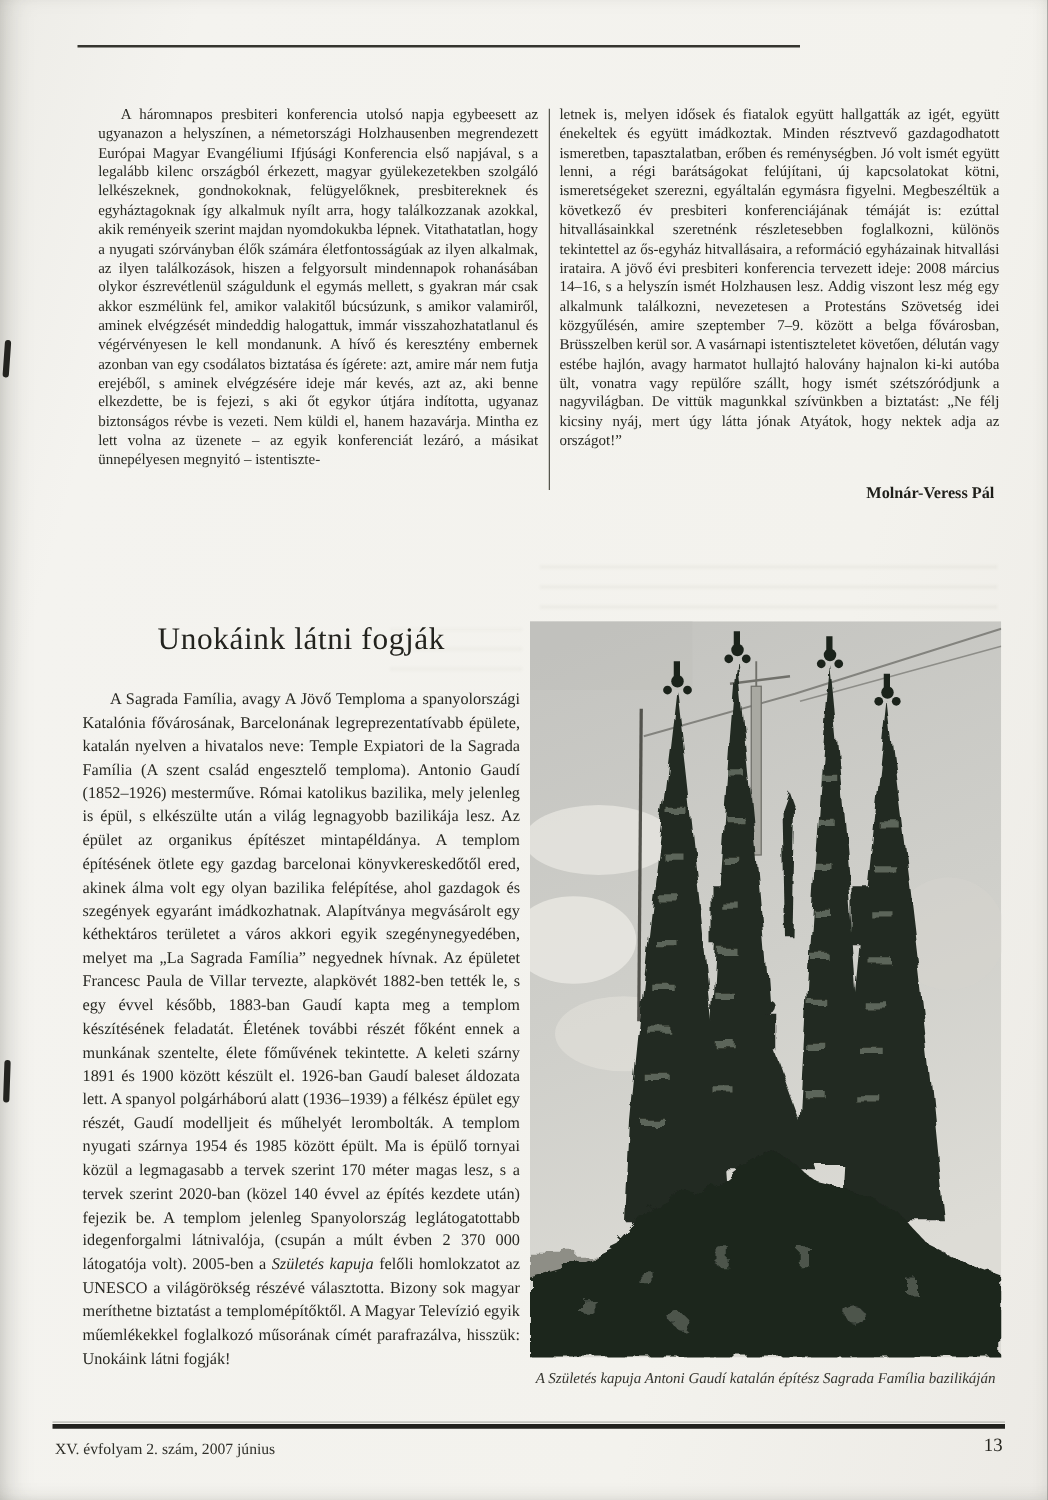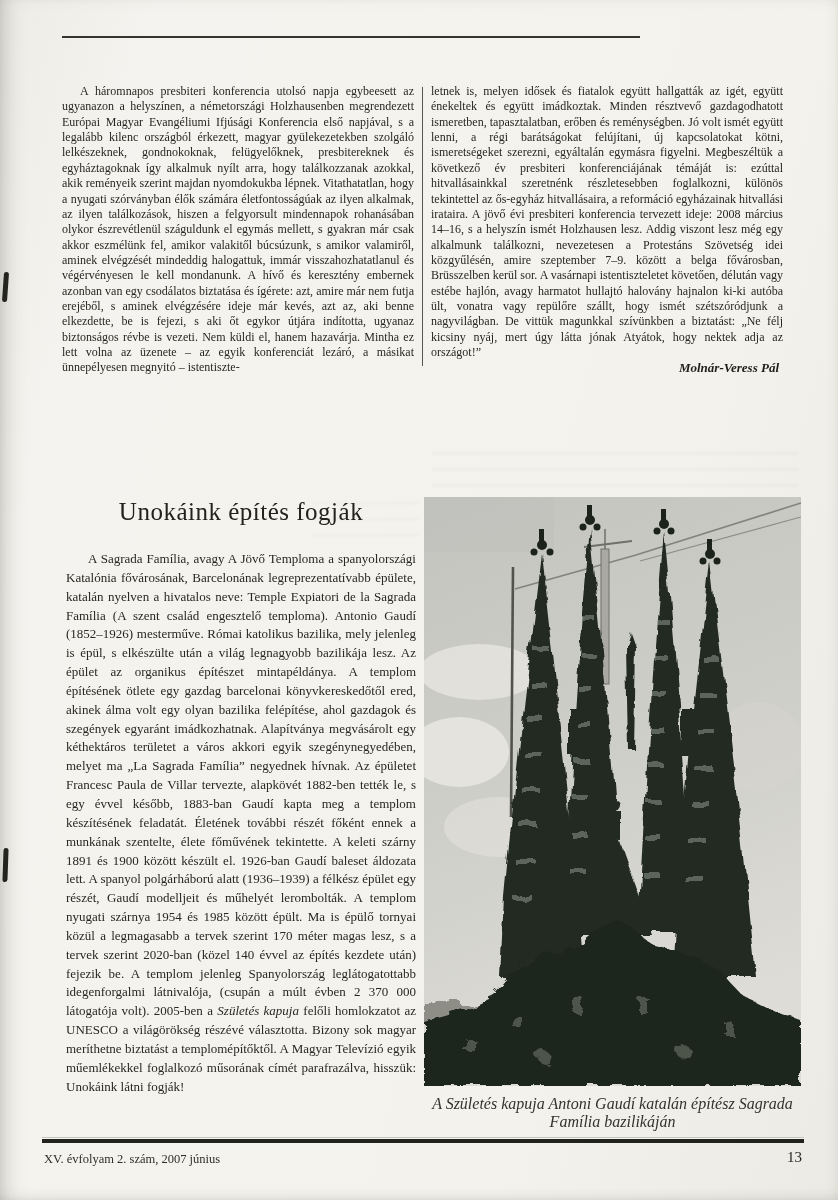--- a/index.html
+++ b/index.html
@@ -8,38 +8,38 @@
     background:linear-gradient(105deg,#edece7,#f4f3ef 14%,#f3f2ed 70%,#eceae5);
     box-shadow:inset 16px 0 26px -18px rgba(60,60,50,.40), inset -8px 0 18px -14px rgba(60,60,50,.22), inset 0 -10px 18px -14px rgba(60,60,50,.18);
     font-family:"Liberation Serif", serif; color:#26261f;
   }
   
   .header-rule{position:absolute;left:62px;top:36px;width:578px;height:2px;background:#35352f;}
   .logo{position:absolute;left:642px;top:2px;width:180px;font-style:italic;font-weight:bold;color:#3d3d37;font-family:"DejaVu Serif",serif;white-space:nowrap;}
   .logo-uj{font-size:18px;position:relative;top:3px;left:10px;letter-spacing:1px;}
   .logo-keve{font-size:45px;letter-spacing:2px;}
   
-  .a1{position:absolute;left:62px;top:84px;width:722px;display:flex;}
+  .a1{position:absolute;left:78px;top:84px;width:722px;display:flex;justify-content:center;}
   .a1 .col{width:352px;}
   .a1 p{margin:0;font-size:12px;line-height:1.28;text-align:justify;color:#282822;}
   .a1 .colL p{text-indent:18px;}
   .vdivider{width:1px;background:#55554d;margin:3px 8px 10px 8px;}
-  .author{margin-top:0;text-align:right;font-weight:bold;font-size:13px;padding-right:4px;color:#1f1f1a;font-style:italic;}
+  .author{margin-top:26px;text-align:right;font-weight:bold;font-size:13px;padding-right:4px;color:#1f1f1a;}
   
   .ghost{position:absolute;pointer-events:none;background:repeating-linear-gradient(to bottom,rgba(110,110,80,.14) 0 3px,transparent 3px 16px);filter:blur(1.4px);}
   .g1{left:432px;top:452px;width:366px;height:90px;opacity:.38;}
   .g2{left:312px;top:502px;width:106px;height:44px;opacity:.28;}
   
   .a2{position:absolute;left:62px;top:498px;width:358px;}
   .a2 h2{margin:0 0 24px 0;text-align:center;font-size:25px;font-weight:500;letter-spacing:.5px;color:#23231e;}
   .a2 .body{margin:4px;font-size:13px;line-height:1.45;text-align:justify;text-indent:22px;color:#282822;}
   
   .photo{position:absolute;left:424px;top:497px;width:377px;margin:0;}
   .photo svg{display:block;width:377px;height:589px;}
-  .photo figcaption{margin-top:9px;text-align:center;font-style:italic;font-size:16px;color:#33332d;}
+  .photo figcaption{margin-top:9px;text-align:center;font-style:italic;font-size:12px;color:#33332d;}
   
   .bind-mark{position:absolute;left:3px;width:5px;background:#23231f;border-radius:3px;}
   .m1{top:272px;height:30px;transform:rotate(4deg);}
   .m2{top:848px;height:34px;transform:rotate(2deg);}
   
   .footer-rule{position:absolute;left:42px;top:1137px;width:762px;height:6px;
     background:linear-gradient(#c6c6c0 0 1px,#f3f2ed 1px 2px,#22221e 2px 6px);}
   .footer-issue{position:absolute;left:44px;top:1152px;font-size:12.5px;color:#2e2e28;}
   .footer-page{position:absolute;right:36px;top:1149px;font-size:15px;color:#26261f;text-align:right;}
 </style>
@@ -58,21 +58,21 @@
     <div class="col colR">
       <p>letnek is, melyen idősek és fiatalok együtt hallgatták az igét, együtt énekeltek és együtt imádkoztak. Minden résztvevő gazdagodhatott ismeretben, tapasztalatban, erőben és reménységben. Jó volt ismét együtt lenni, a régi barátságokat felújítani, új kapcsolatokat kötni, ismeretségeket szerezni, egyáltalán egymásra figyelni. Megbeszéltük a következő év presbiteri konferenciájának témáját is: ezúttal hitvallásainkkal szeretnénk részletesebben foglalkozni, különös tekintettel az ős-egyház hitvallásaira, a reformáció egyházainak hitvallási irataira. A jövő évi presbiteri konferencia tervezett ideje: 2008 március 14–16, s a helyszín ismét Holzhausen lesz. Addig viszont lesz még egy alkalmunk találkozni, nevezetesen a Protestáns Szövetség idei közgyűlésén, amire szeptember 7–9. között a belga fővárosban, Brüsszelben kerül sor. A vasárnapi istentiszteletet követően, délután vagy estébe hajlón, avagy harmatot hullajtó halovány hajnalon ki-ki autóba ült, vonatra vagy repülőre szállt, hogy ismét szétszóródjunk a nagyvilágban. De vittük magunkkal szívünkben a biztatást: „Ne félj kicsiny nyáj, mert úgy látta jónak Atyátok, hogy nektek adja az országot!”</p>
       <div class="author">Molnár-Veress Pál</div>
     </div>
   </div>
 
   <div class="ghost g1"></div>
   <div class="ghost g2"></div>
 
   <div class="a2">
-    <h2>Unokáink építés fogják</h2>
+    <h2>Unokáink látni fogják</h2>
     <p class="body"><span>A Sagrada Família, avagy A Jövő Temploma a spanyolországi Katalónia fővárosának, Barcelonának legreprezentatívabb épülete, katalán nyelven a hivatalos neve: Temple Expiatori de la Sagrada Família (A szent család engesztelő temploma). Antonio Gaudí (1852–1926) mesterműve. Római katolikus bazilika, mely jelenleg is épül, s elkészülte után a világ legnagyobb bazilikája lesz. Az épület az organikus építészet mintapéldánya. A templom építésének ötlete egy gazdag barcelonai könyvkereskedőtől ered, akinek álma volt egy olyan bazilika felépítése, ahol gazdagok és szegények egyaránt imádkozhatnak. Alapítványa megvásárolt egy kéthektáros területet a város akkori egyik szegénynegyedében, melyet ma „La Sagrada Família” negyednek hívnak. Az épületet Francesc Paula de Villar tervezte, alapkövét 1882-ben tették le, s egy évvel később, 1883-ban Gaudí kapta meg a templom készítésének feladatát. Életének további részét főként ennek a munkának szentelte, élete főművének tekintette. A keleti szárny 1891 és 1900 között készült el. 1926-ban Gaudí baleset áldozata lett. A spanyol polgárháború alatt (1936–1939) a félkész épület egy részét, Gaudí modelljeit és műhelyét lerombolták. A templom nyugati szárnya 1954 és 1985 között épült. Ma is épülő tornyai közül a legmagasabb a tervek szerint 170 méter magas lesz, s a tervek szerint 2020-ban (közel 140 évvel az építés kezdete után) fejezik be. A templom jelenleg Spanyolország leglátogatottabb idegenforgalmi látnivalója, (csupán a múlt évben 2 370 000 látogatója volt). 2005-ben a </span><i>Születés kapuja</i><span> felőli homlokzatot az UNESCO a világörökség részévé választotta. Bizony sok magyar meríthetne biztatást a templomépítőktől. A Magyar Televízió egyik műemlékekkel foglalkozó műsorának címét parafrazálva, hisszük: Unokáink látni fogják!</span></p>
   </div>
 
   <figure class="photo">
     <svg viewBox="0 0 377 589" xmlns="http://www.w3.org/2000/svg">
       <defs>
         <linearGradient id="sky" x1="0" y1="0" x2="0.25" y2="1">
           <stop offset="0" stop-color="#c3c3bf"></stop>
           <stop offset="0.55" stop-color="#cfcfca"></stop>
           <stop offset="1" stop-color="#dddcd6"></stop>

